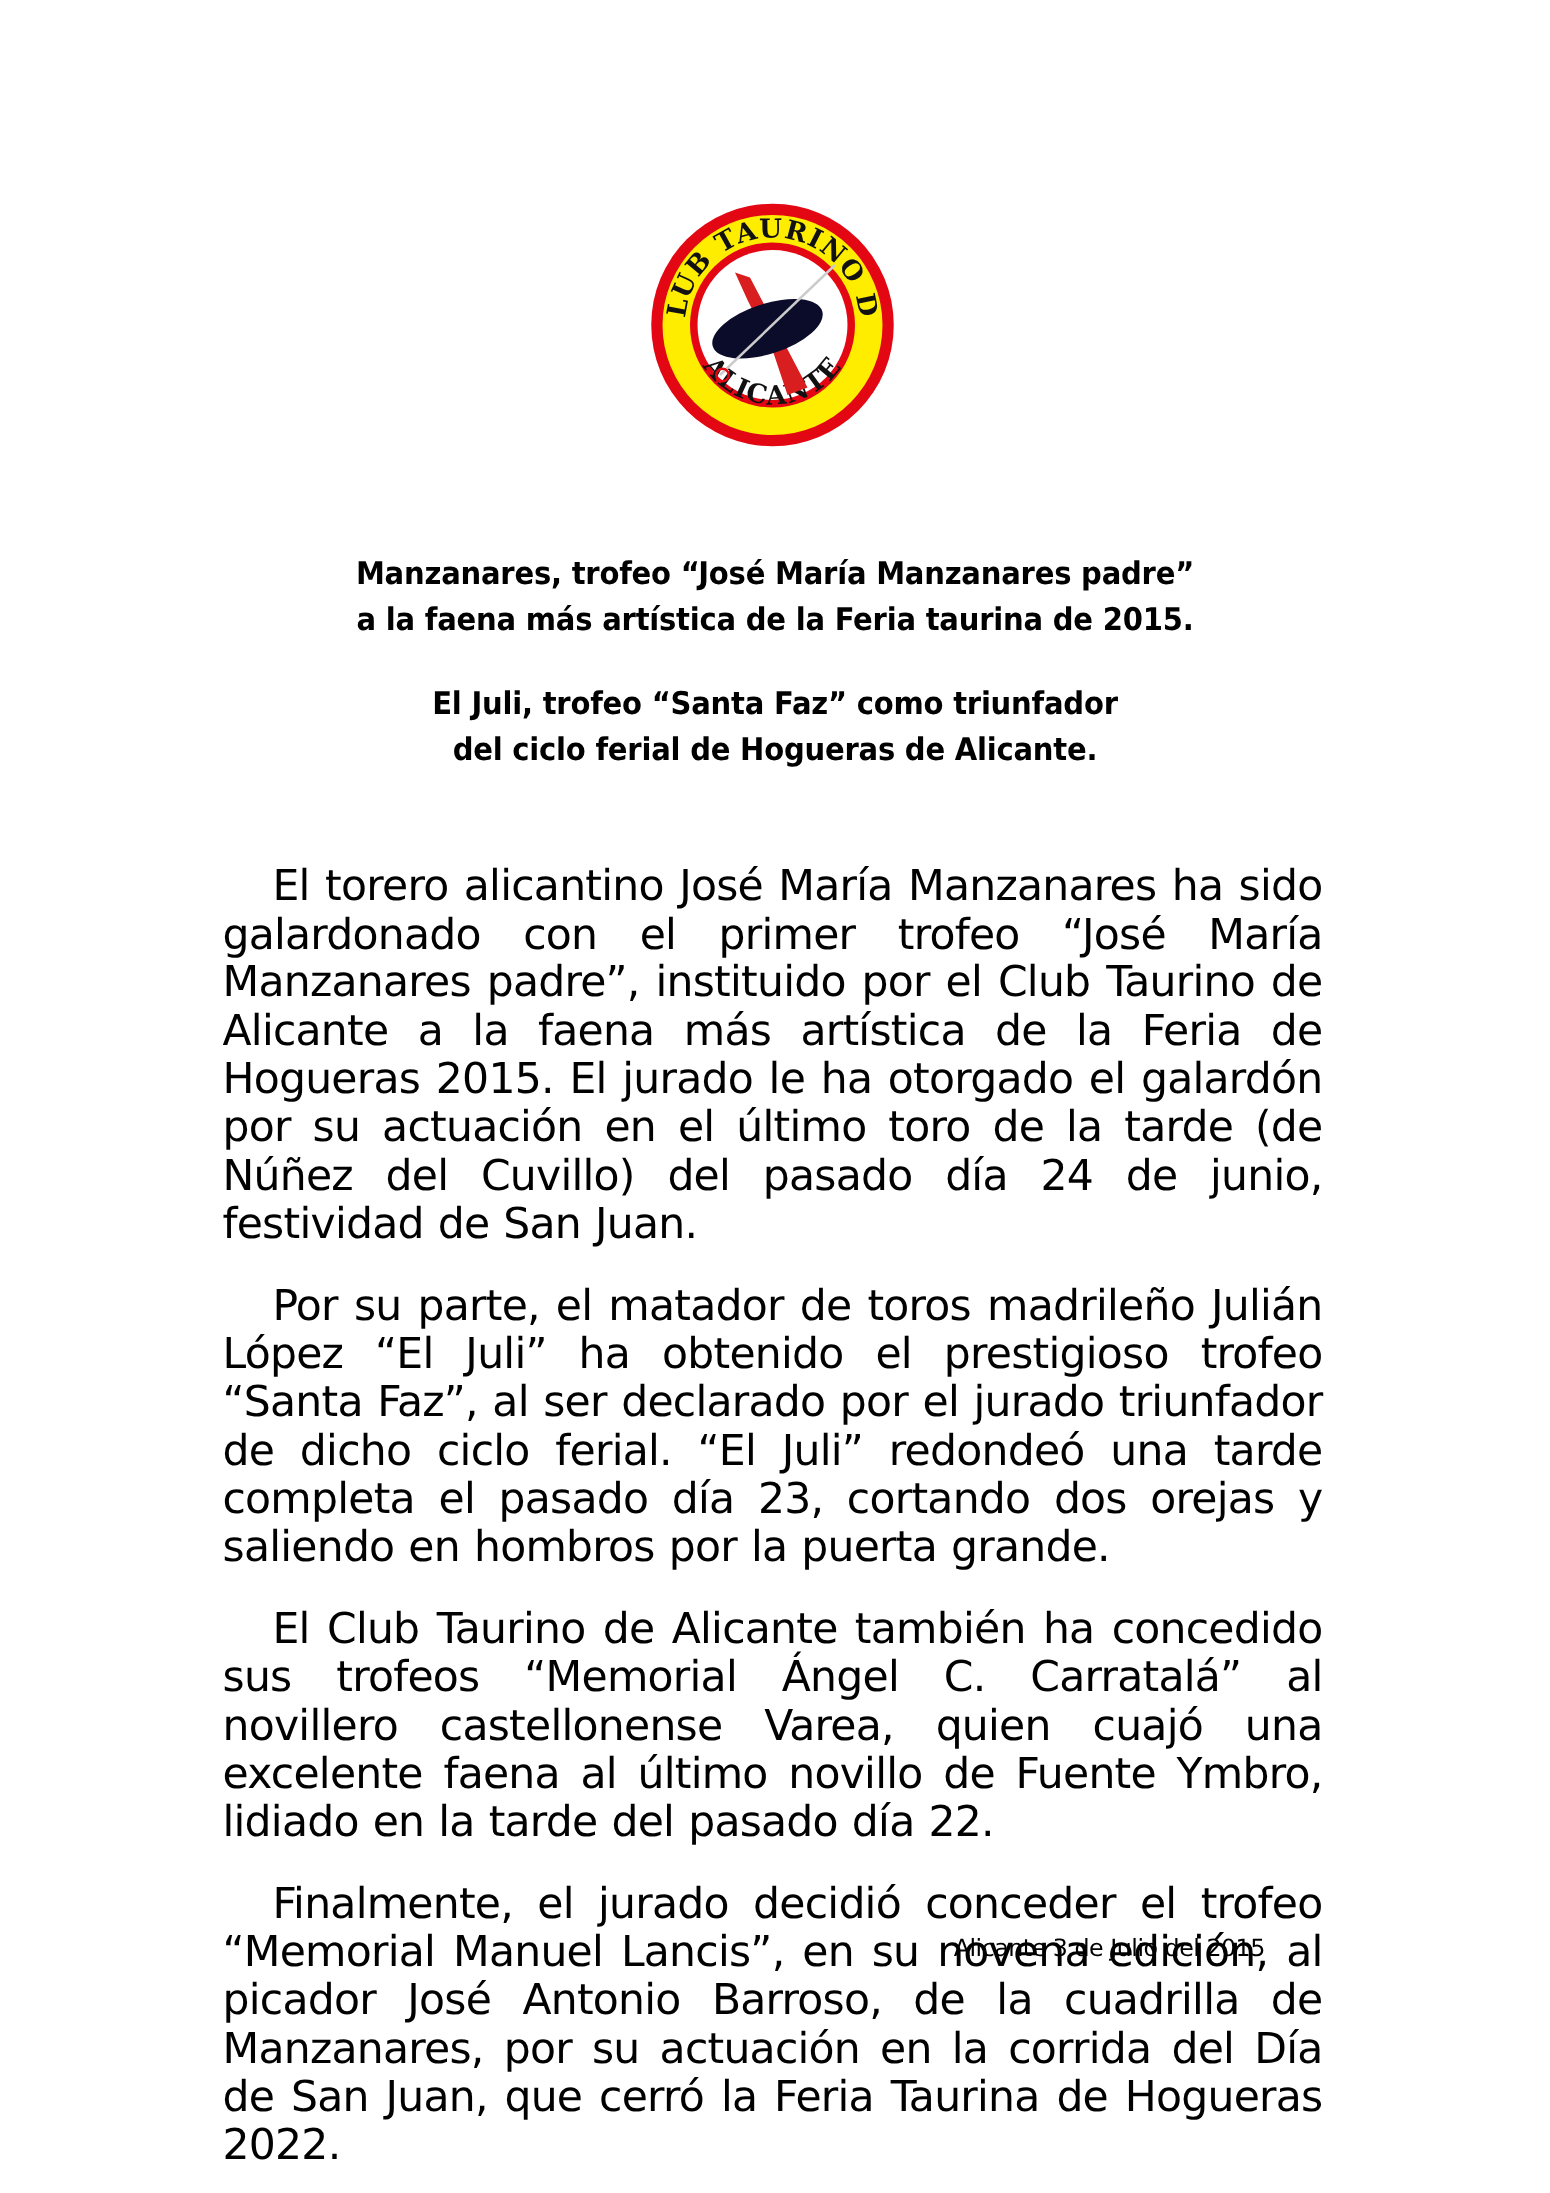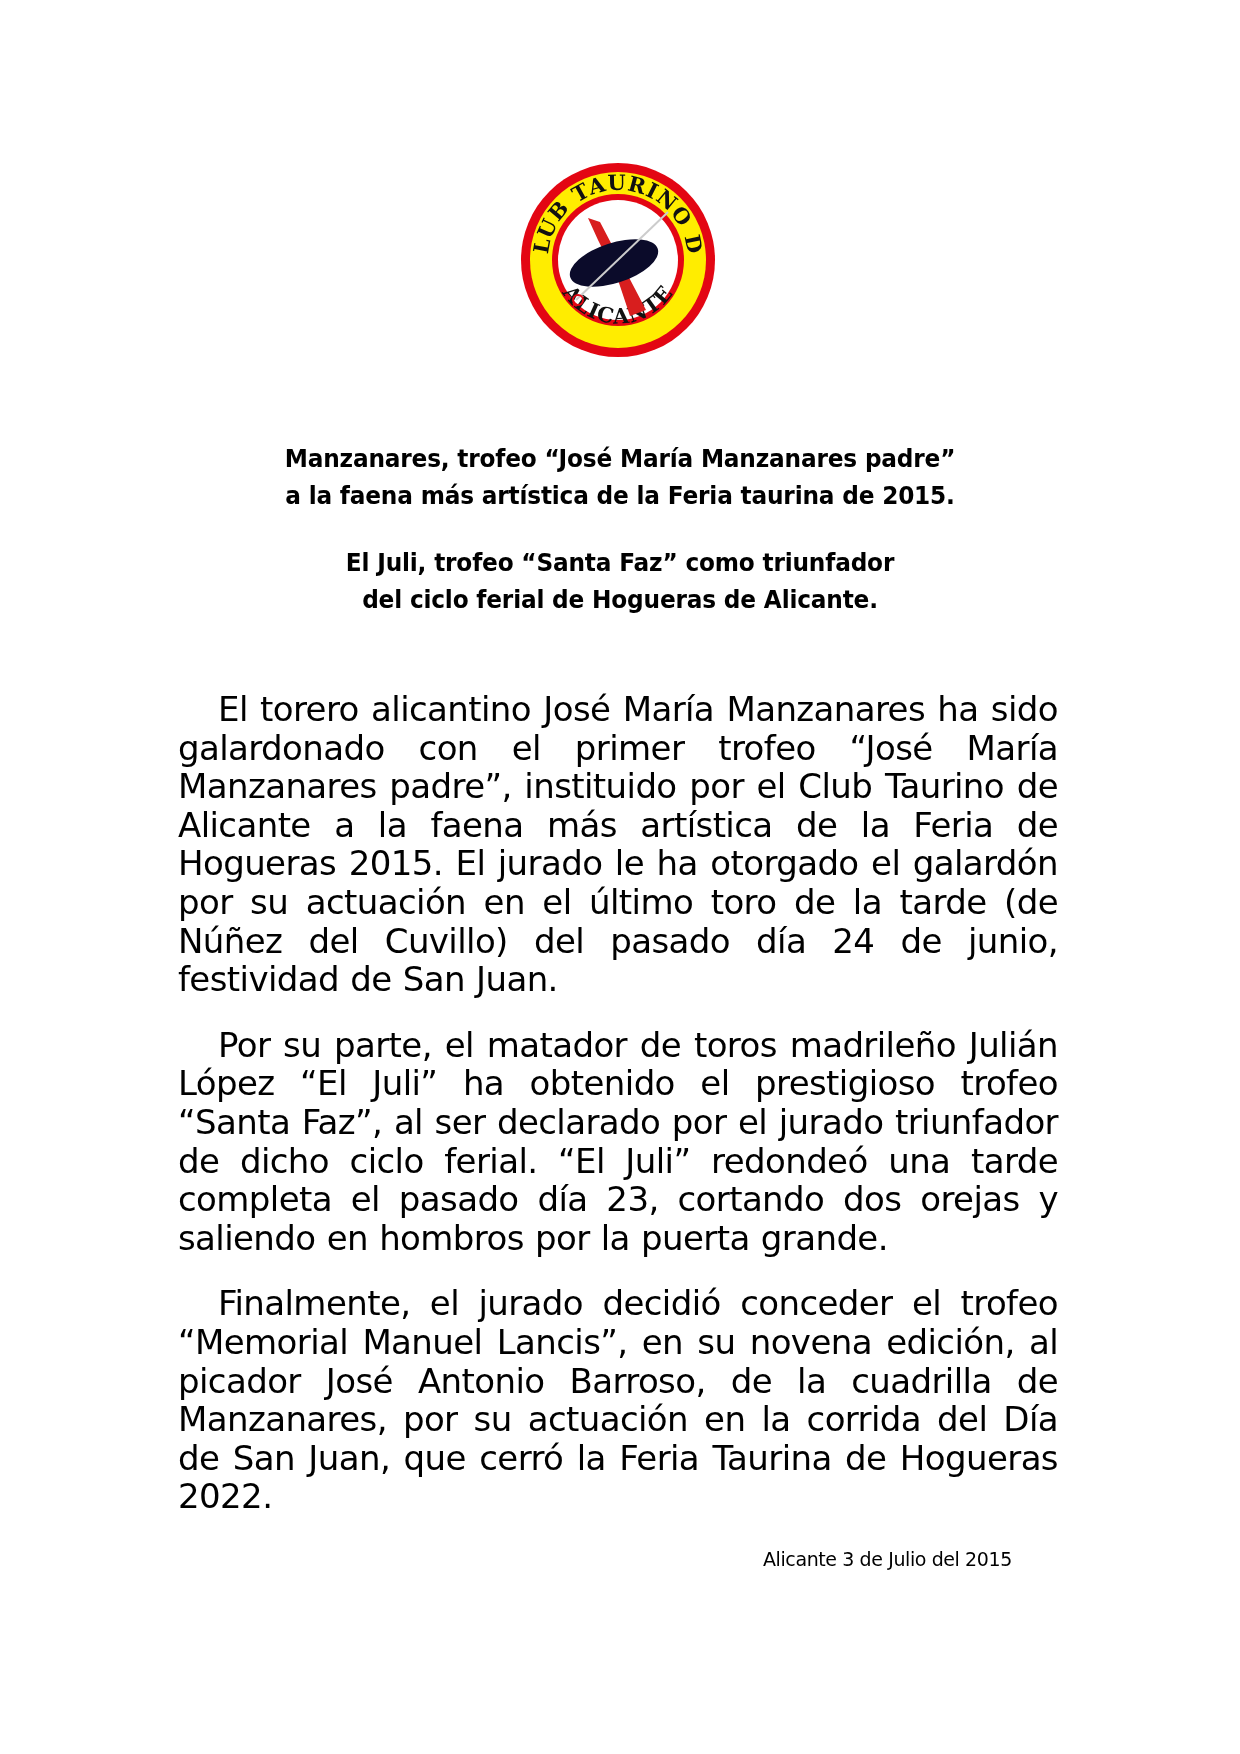--- a/index.html
+++ b/index.html
@@ -54,16 +54,17 @@
   </h1>
   <h1 class="heading">
     <span>El Juli, trofeo “Santa Faz” como triunfador</span>
     <span>del ciclo ferial de Hogueras de Alicante.</span>
   </h1>
 </div>
 
 <div class="body">
   <p class="para last-line-left">El torero alicantino José María Manzanares ha sido galardonado con el primer trofeo “José María Manzanares padre”, instituido por el Club Taurino de Alicante a la faena más artística de la Feria de Hogueras 2015. El jurado le ha otorgado el galardón por su actuación en el último toro de la tarde (de Núñez del Cuvillo) del pasado día 24 de junio, festividad de San Juan.</p>
   <p class="para last-line-left">Por su parte, el matador de toros madrileño Julián López “El Juli” ha obtenido el prestigioso trofeo “Santa Faz”, al ser declarado por el jurado triunfador de dicho ciclo ferial. “El Juli” redondeó una tarde completa el pasado día 23, cortando dos orejas y saliendo en hombros por la puerta grande.</p>
+  <p class="para last-line-left">El Club Taurino de Alicante también ha concedido sus trofeos “Memorial Ángel C. Carratalá” al novillero castellonense Varea, quien cuajó una excelente faena al último novillo de Fuente Ymbro, lidiado en la tarde del pasado día 22.</p>
   <p class="para last-line-left">Finalmente, el jurado decidió conceder el trofeo “Memorial Manuel Lancis”, en su novena edición, al picador José Antonio Barroso, de la cuadrilla de Manzanares, por su actuación en la corrida del Día de San Juan, que cerró la Feria Taurina de Hogueras 2022.</p>
 </div>
 
 <div class="date">Alicante 3 de Julio del 2015</div>
 
 </body></html>

